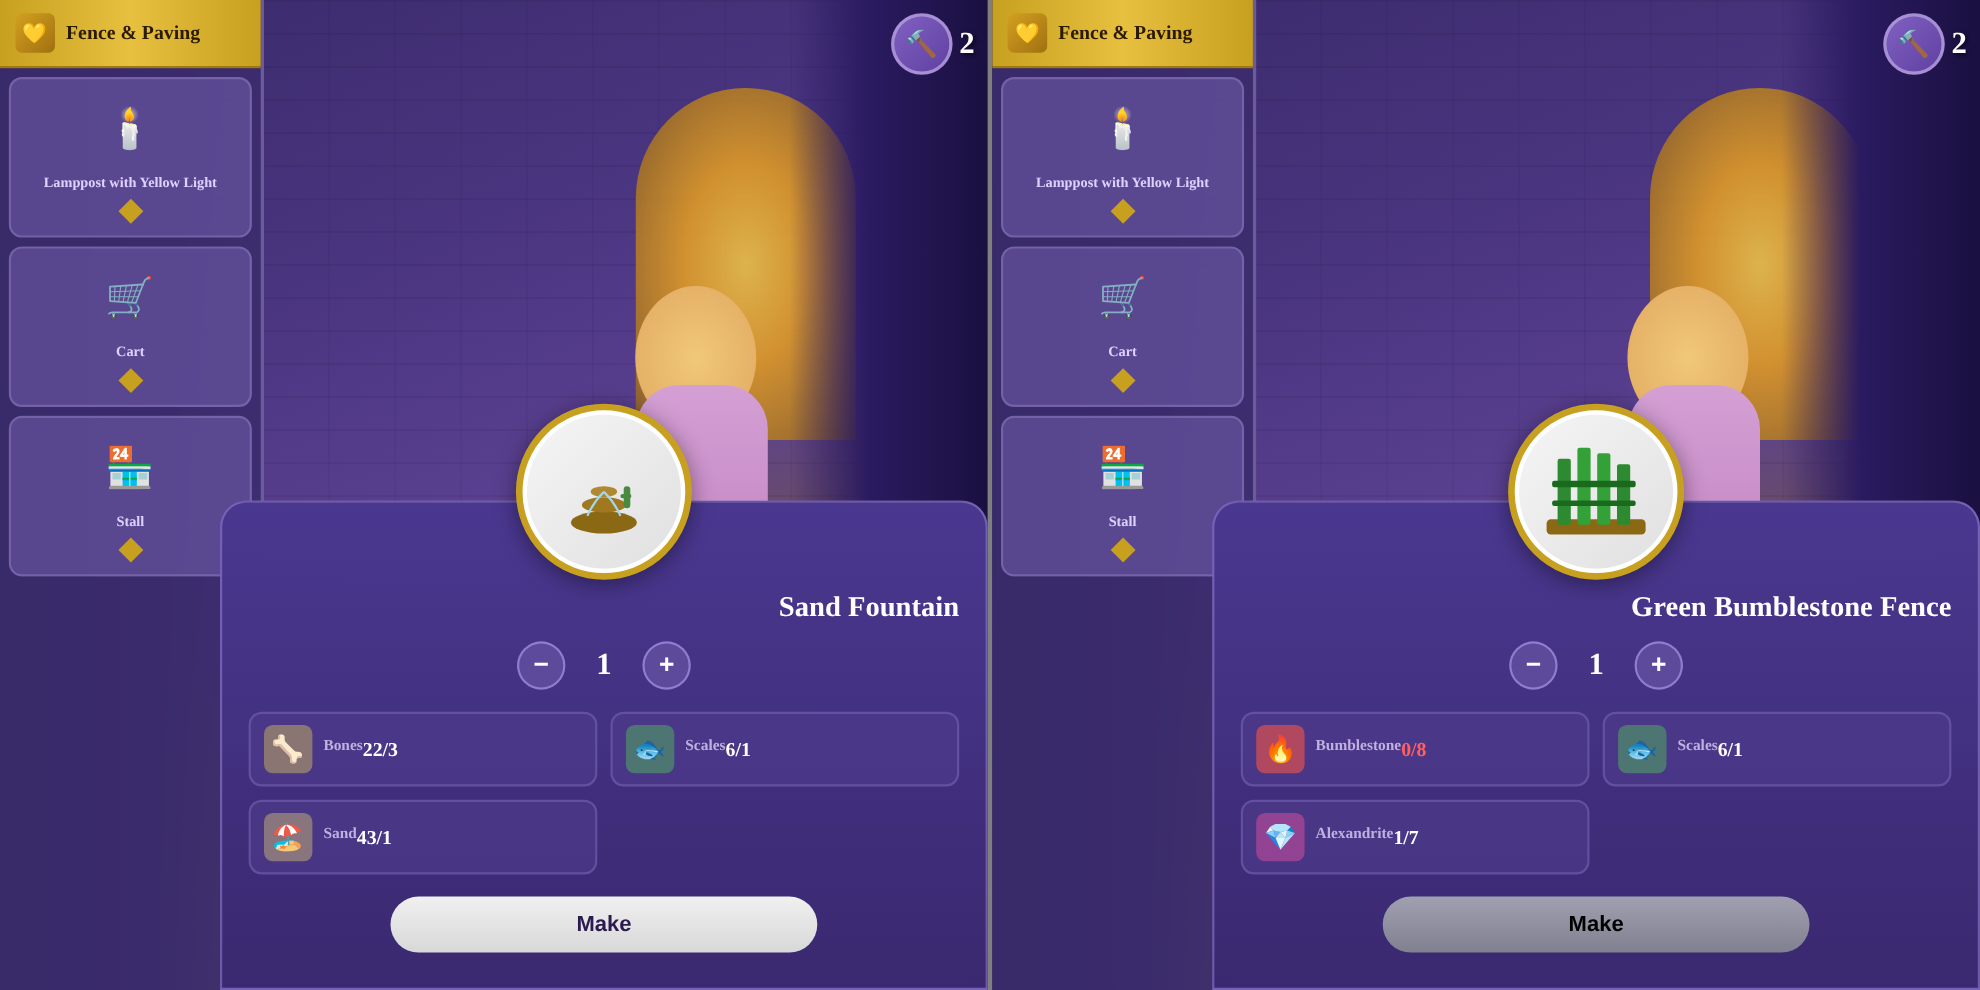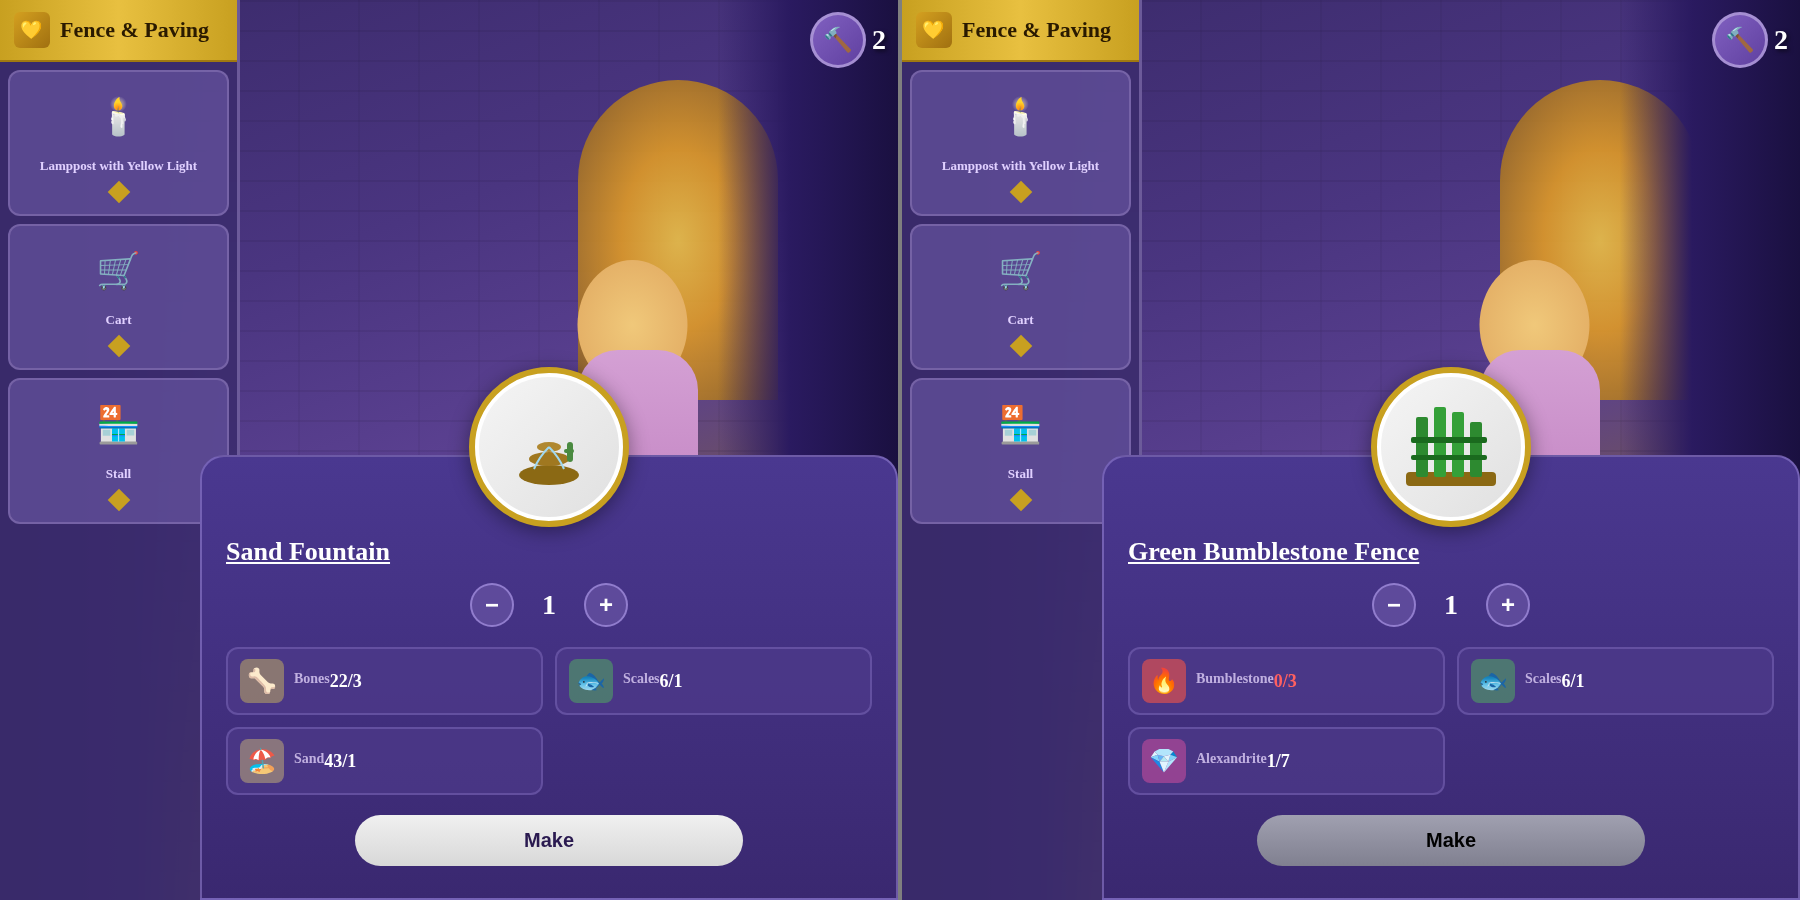--- a/index.html
+++ b/index.html
@@ -146,21 +146,21 @@
     .sidebar-header-icon {
       width: 36px;
       height: 36px;
       background: linear-gradient(135deg, #d4a020, #a07010);
       border-radius: 6px;
       margin-right: 10px;
       display: flex; align-items: center; justify-content: center;
       font-size: 18px;
     }
     .sidebar-header-title {
-      font-size: 22px;
+      font-size: 18px;
       font-weight: bold;
       color: #2a1a00;
       line-height: 1.2;
     }
 
     .sidebar-items {
       flex: 1;
       overflow-y: auto;
       padding: 8px;
       display: flex;
@@ -259,27 +259,26 @@
       height: 140px;
       border-radius: 50%;
       background: linear-gradient(135deg, #f5f5f5, #e0e0e0);
       display: flex;
       align-items: center;
       justify-content: center;
       font-size: 60px;
     }
 
     .popup-title {
-      text-align: left;
+      text-align: right;
       font-size: 26px;
       font-weight: bold;
       color: white;
       margin-top: 60px;
       margin-bottom: 16px;
-      text-decoration: underline;
     }
 
     .qty-control {
       display: flex;
       align-items: center;
       justify-content: center;
       gap: 20px;
       margin-bottom: 20px;
     }
     .qty-btn {
@@ -560,21 +559,21 @@
       <button class="qty-btn">−</button>
       <span class="qty-value">1</span>
       <button class="qty-btn">+</button>
     </div>
 
     <div class="ingredients">
       <div class="ingredient-item">
         <div class="ingredient-icon bumblestone">🔥</div>
         <div class="ingredient-info">
           <span class="ingredient-name">Bumblestone</span>
-          <span class="ingredient-qty insufficient">0/3</span>
+          <span class="ingredient-qty insufficient">0/8</span>
         </div>
       </div>
       <div class="ingredient-item">
         <div class="ingredient-icon scales">🐟</div>
         <div class="ingredient-info">
           <span class="ingredient-name">Scales</span>
           <span class="ingredient-qty">6/1</span>
         </div>
       </div>
       <div class="ingredient-item">

